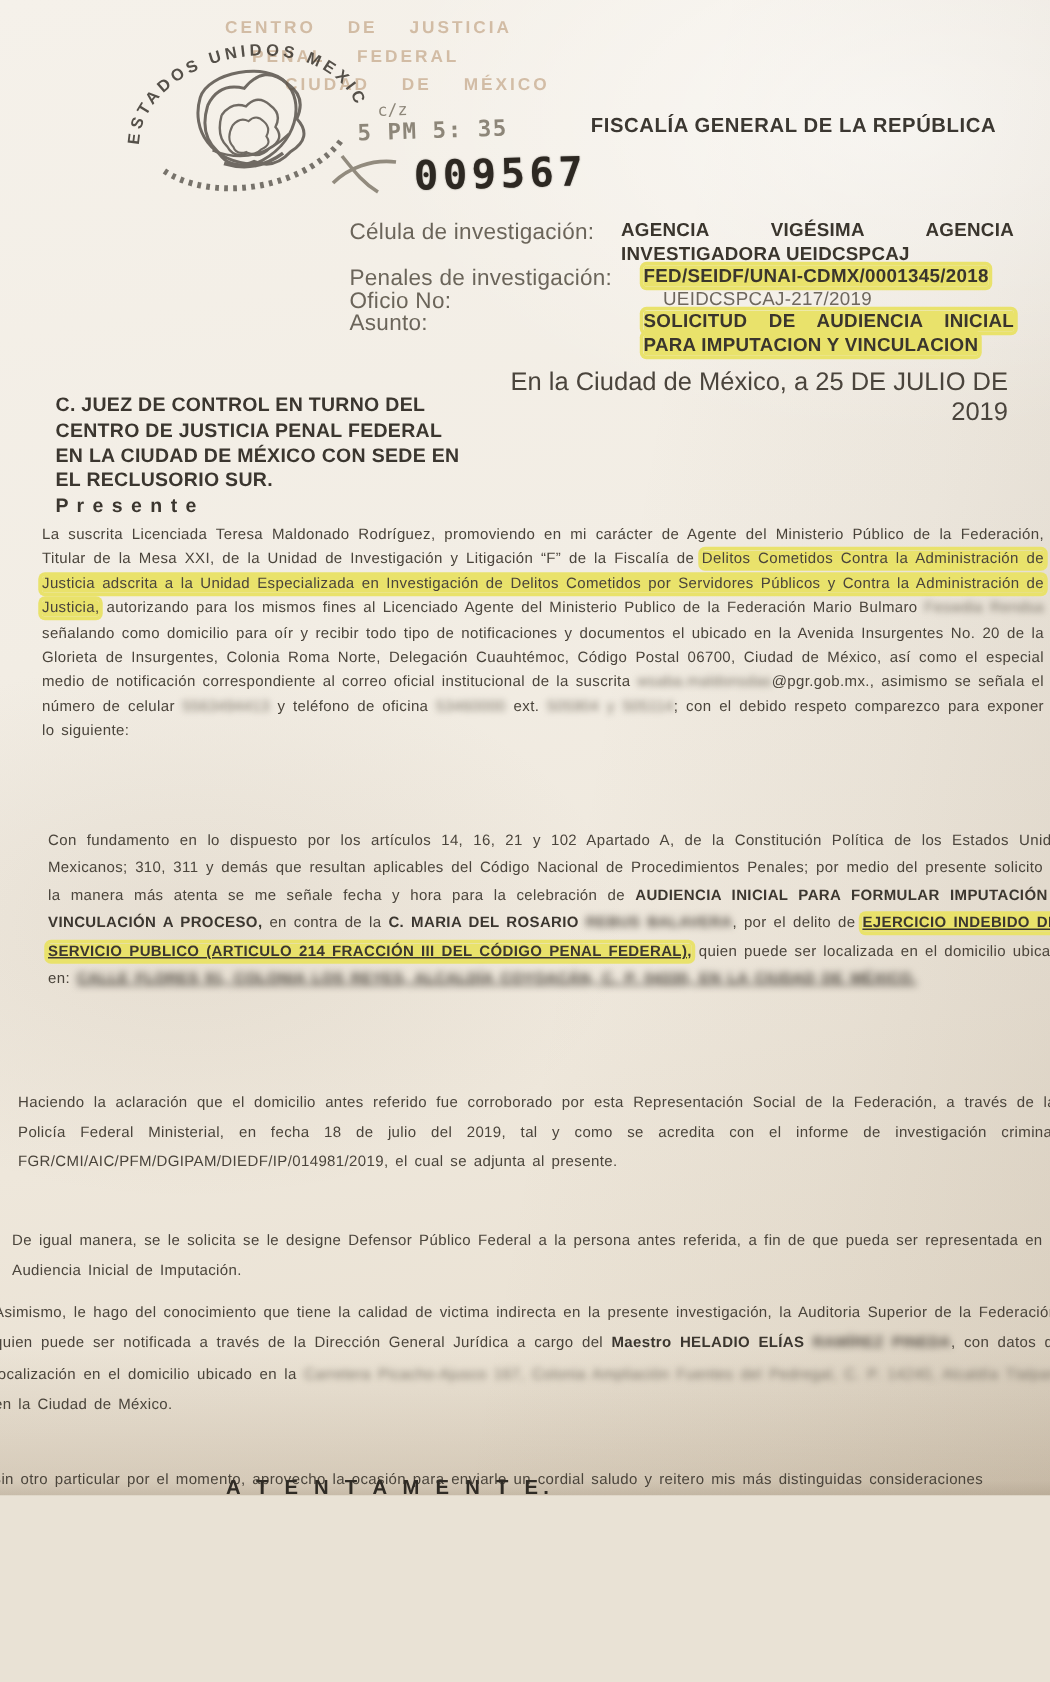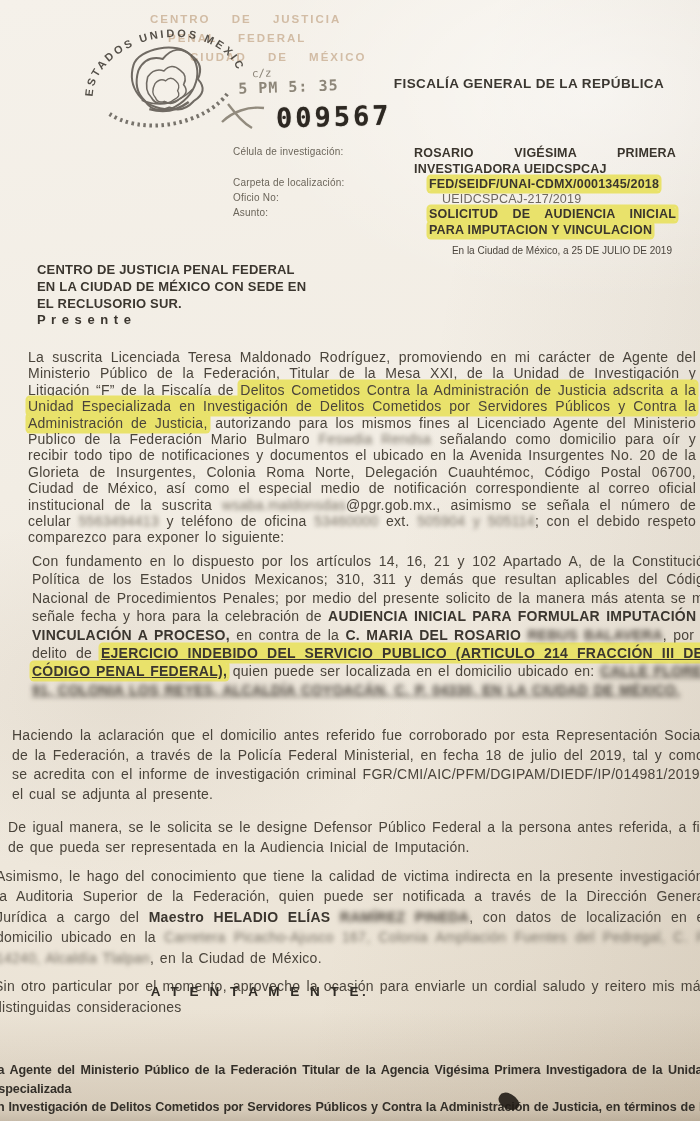--- a/index.html
+++ b/index.html
@@ -1,17 +1,17 @@
 <!DOCTYPE html>
 <html><head>
 <meta charset="utf-8">
 <style>
   html,body{margin:0;padding:0;background:#e9e2d5;}
   #page{
-    position:relative;width:700px;height:1121px;overflow:hidden;
+    position:relative;width:700px;height:997px;overflow:hidden;
     font-family:"Liberation Sans",sans-serif;
     background:
       linear-gradient(to bottom, rgba(0,0,0,0) 90%, rgba(125,100,70,.18) 99%, rgba(110,88,60,.28) 100%),
       linear-gradient(100deg, rgba(0,0,0,0) 55%, rgba(120,100,75,.06) 78%, rgba(120,100,75,.14) 100%),
       linear-gradient(170deg,#f5f1ea 0%,#f2ede4 40%,#eee7db 70%,#e7dece 100%);
   }
   #page:before{
     content:"";position:absolute;inset:0;pointer-events:none;
     background:
       radial-gradient(ellipse 420px 260px at 18% 62%, rgba(140,118,90,.10), rgba(0,0,0,0) 70%),
@@ -29,33 +29,33 @@
   .timestamp .t1{font-size:11px;margin-left:14px;}
   .timestamp .t2{font-size:15px;font-weight:bold;letter-spacing:1px;}
   
   .folio{left:276px;top:101px;font-family:"DejaVu Sans Mono",monospace;font-weight:bold;
     font-size:27px;letter-spacing:3px;color:#2d2822;transform:rotate(-1.5deg);text-shadow:0 0 1px rgba(45,40,34,.6);}
   .xmark{left:218px;top:98px;}
   
   .doctitle{left:384px;top:76px;width:290px;font-size:13.5px;font-weight:bold;color:#3b3731;
     letter-spacing:.4px;text-align:center;}
   
-  .flabel{left:233px;font-size:10px;color:#6b655a;letter-spacing:.2px;}
+  .flabel{left:233px;font-size:15px;color:#6b655a;letter-spacing:.2px;}
   .fvalue{left:414px;width:262px;font-size:12.5px;color:#3a352d;letter-spacing:.2px;line-height:15.5px;}
   .bold{font-weight:bold;}
   .plain{color:#6e675d;font-weight:normal;margin-left:28px;}
   .just{text-align:justify;}
   .hl{background:#e9e26b;box-decoration-break:clone;-webkit-box-decoration-break:clone;
      box-shadow:0 0 0 2.5px #e9e26b;border-radius:2px;margin-left:15px;}
   
-  .dateline{left:300px;top:245px;width:372px;text-align:right;font-size:10px;color:#4a443c;}
+  .dateline{left:300px;top:245px;width:372px;text-align:right;font-size:17px;color:#4a443c;}
   .addressee{left:37px;top:262px;font-size:13px;font-weight:bold;color:#3b362f;line-height:16.8px;letter-spacing:.2px;}
   .presente{letter-spacing:1px;}
   
-  .para{font-size:14px;color:#4a443b;text-align:justify;letter-spacing:.25px;word-spacing:1.5px;}
+  .para{font-size:10px;color:#4a443b;text-align:justify;letter-spacing:.25px;word-spacing:1.5px;}
   .p1{left:28px;top:349px;width:668px;line-height:16.4px;}
   .p2{left:32px;top:552px;width:680px;line-height:18.4px;}
   .p3{left:12px;top:726px;width:692px;line-height:19.5px;}
   .p4{left:8px;top:818px;width:700px;line-height:19.5px;}
   .p5{left:-4px;top:866px;width:712px;line-height:20.4px;}
   .p6{left:-6px;top:976px;width:714px;line-height:21px;}
   .seg-n{}
   .seg-b{font-weight:bold;color:#3b362f;}
   .seg-h{background:#e9e26b;box-decoration-break:clone;-webkit-box-decoration-break:clone;
      box-shadow:0 0 0 2.5px #e9e26b;border-radius:2px;}
@@ -113,32 +113,33 @@
       <path d="M4,24 C14,14 30,8 46,10" stroke="#928b7e" stroke-width="2.4" fill="none"></path>
       <path d="M10,6 C18,16 24,24 34,30" stroke="#928b7e" stroke-width="2.4" fill="none"></path>
     </svg>
   </div>
 
   <div class="abs folio">009567</div>
 
   <div class="abs doctitle">FISCALÍA GENERAL DE LA REPÚBLICA</div>
 
   <div class="abs flabel" style="top:146px">Célula de investigación:</div>
-  <div class="abs flabel" style="top:177px">Carpeta de localización:</div>
+  <div class="abs flabel" style="top:177px">Penales de investigación:</div>
   <div class="abs flabel" style="top:192px">Oficio No:</div>
   <div class="abs flabel" style="top:207px">Asunto:</div>
 
-  <div class="abs fvalue bold just" style="top:146px">ROSARIO VIGÉSIMA PRIMERA INVESTIGADORA UEIDCSPCAJ</div>
+  <div class="abs fvalue bold just" style="top:146px">AGENCIA VIGÉSIMA AGENCIA INVESTIGADORA UEIDCSPCAJ</div>
   <div class="abs fvalue bold" style="top:177px"><span class="hl">FED/SEIDF/UNAI-CDMX/0001345/2018</span></div>
   <div class="abs fvalue plain" style="top:192px">UEIDCSPCAJ-217/2019</div>
   <div class="abs fvalue bold just" style="top:207px"><span class="hl">SOLICITUD DE AUDIENCIA INICIAL PARA IMPUTACION Y VINCULACION</span></div>
 
   <div class="abs dateline">En la Ciudad de México,  a 25 DE JULIO DE 2019</div>
 
   <div class="abs addressee">
+    <div>C. JUEZ DE CONTROL EN TURNO DEL</div>
     <div>CENTRO DE JUSTICIA PENAL FEDERAL</div>
     <div>EN LA CIUDAD DE MÉXICO CON SEDE EN</div>
     <div>EL RECLUSORIO SUR.</div>
     <div class="presente">P r e s e n t e</div>
   </div>
 
   <div class="abs para p1"><span class="seg-n">La suscrita Licenciada Teresa Maldonado Rodríguez, promoviendo en mi carácter de Agente del Ministerio Público de la Federación, Titular de la Mesa XXI, de la Unidad de Investigación y Litigación “F” de la Fiscalía de </span><span class="seg-h">Delitos Cometidos Contra la Administración de Justicia adscrita a la Unidad Especializada en Investigación de Delitos Cometidos por Servidores Públicos y Contra la Administración de Justicia,</span><span class="seg-n"> autorizando para los mismos fines al Licenciado Agente del Ministerio Publico de la Federación Mario Bulmaro </span><span class="seg-r">Feswdia Rendsa</span><span class="seg-n"> señalando como domicilio para oír y recibir todo tipo de notificaciones y documentos el ubicado en la Avenida Insurgentes No. 20 de la Glorieta de Insurgentes, Colonia Roma Norte, Delegación Cuauhtémoc, Código Postal 06700, Ciudad de México, así como el especial medio de notificación correspondiente al correo oficial institucional de la suscrita </span><span class="seg-r">wsaba.maldonsdas</span><span class="seg-n">@pgr.gob.mx., asimismo se señala el número de celular </span><span class="seg-r">5563494413</span><span class="seg-n"> y teléfono de oficina </span><span class="seg-r">53460000</span><span class="seg-n"> ext. </span><span class="seg-r">505904 y 505114</span><span class="seg-n">; con el debido respeto comparezco para exponer lo siguiente:</span></div>
   <div class="abs para p2"><span class="seg-n">Con fundamento en lo dispuesto por los artículos 14, 16, 21 y 102 Apartado A, de la Constitución Política de los Estados Unidos Mexicanos; 310, 311 y demás que resultan aplicables del Código Nacional de Procedimientos Penales; por medio del presente solicito de la manera más atenta se me señale fecha y hora para la celebración de </span><span class="seg-b">AUDIENCIA INICIAL PARA FORMULAR  IMPUTACIÓN Y VINCULACIÓN A PROCESO,</span><span class="seg-n"> en contra de la </span><span class="seg-b">C. MARIA DEL ROSARIO </span><span class="seg-rb">REBUS BALAVERA</span><span class="seg-n">, por el delito de </span><span class="seg-hub">EJERCICIO INDEBIDO DEL SERVICIO PUBLICO (ARTICULO 214 FRACCIÓN III DEL CÓDIGO PENAL FEDERAL),</span><span class="seg-n"> quien puede ser localizada en el domicilio ubicado en: </span><span class="seg-ru">CALLE FLORES 91, COLONIA LOS REYES, ALCALDÍA COYOACÁN, C. P. 04330, EN LA CIUDAD DE MÉXICO.</span></div>
   <div class="abs para p3"><span class="seg-n">Haciendo la aclaración que el domicilio antes referido fue corroborado por esta Representación Social de la Federación, a través de la Policía Federal Ministerial, en fecha 18 de julio del 2019, tal y como se acredita con el informe de investigación criminal FGR/CMI/AIC/PFM/DGIPAM/DIEDF/IP/014981/2019, el cual se adjunta al presente.</span></div>
   <div class="abs para p4"><span class="seg-n">De igual manera, se le solicita se le designe Defensor Público Federal a la persona antes referida, a fin de que pueda ser representada en la Audiencia Inicial de Imputación.</span></div>

